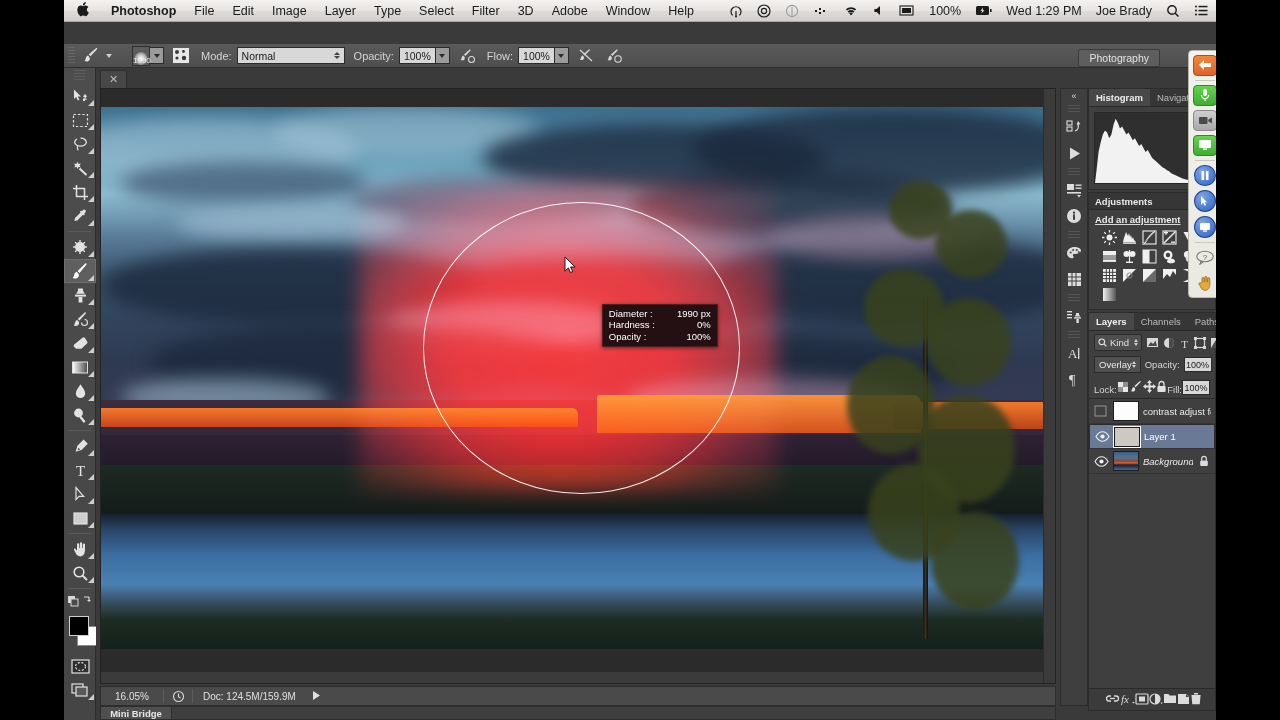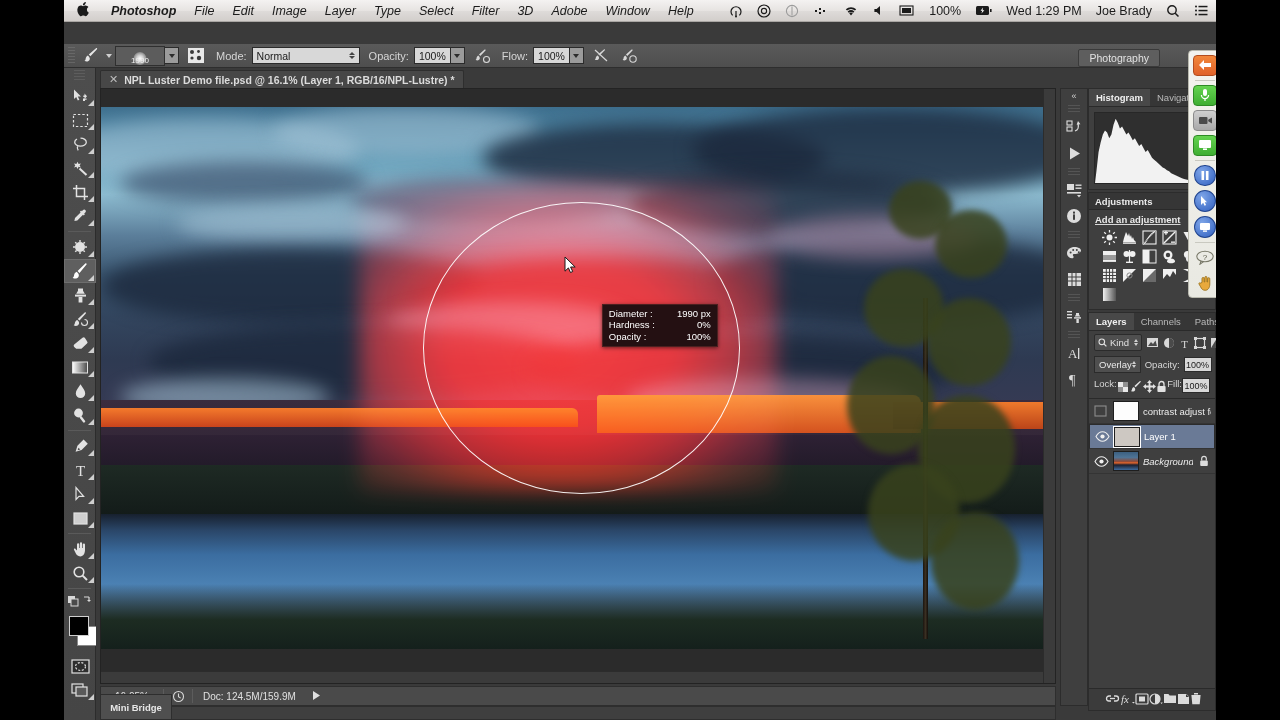--- a/index.html
+++ b/index.html
@@ -23,21 +23,21 @@
   }
 
   
   .macbar{
     position:absolute; left:0; top:0; width:1152px; height:22px;
     background:linear-gradient(to bottom,#f4f2f1 0%,#e6e3e1 52%,#dedbd9 53%,#d2cecb 100%);
     border-bottom:1px solid #a9a6a3;
     display:flex; align-items:center; color:#1b1b1b; font-size:12.5px;
   }
   .macbar .apple{ margin:0 13px 0 12px; font-size:14px; line-height:1; }
-  .macbar .mi{ padding:0 9px; white-space:nowrap;font-style:italic; }
+  .macbar .mi{ padding:0 9px; white-space:nowrap; }
   .macbar .mi.app-name{ font-weight:bold; }
   .macbar .spacer{ flex:1; }
   .macbar .ri{ padding:0 7px; white-space:nowrap; display:flex; align-items:center; }
   .macbar .ri svg{ display:block; }
 
   
   .titlebar{
     position:absolute; left:0; top:22px; width:1152px; height:22px;
     background:linear-gradient(to bottom,#56565a 0%,#434346 100%);
     border-bottom:1px solid #2c2c2e;
@@ -56,22 +56,22 @@
     background:linear-gradient(to bottom,#5a5a5a 0%,#4e4e4e 100%);
     border-bottom:1px solid #2e2e2e;
     display:flex; align-items:center; padding-left:4px; gap:0;
   }
   .grip{ width:7px; height:18px; background:
      repeating-linear-gradient(to bottom,#777 0 1px,transparent 1px 3px);
      opacity:.55; margin-right:5px;}
   .ob-item{ display:flex; align-items:center; height:100%; }
   .ob-label{ color:#d6d6d6; margin:0 5px 0 9px; }
   .brushpreview{
-    width:50px;height:20px;background:#5c5c5c;border:1px solid #2f2f2f;
-    position:relative; margin-left:3px;
+    width:18px;height:20px;background:#5c5c5c;border:1px solid #2f2f2f;
+    position:relative; margin-left:20px;
   }
   .brushpreview .dot{
     position:absolute;left:50%;top:5px;transform:translateX(-50%);
     width:13px;height:13px;border-radius:50%;
     background:radial-gradient(circle,#fff 0%,#cfcfcf 35%,#7c7c7c 75%,#5c5c5c 100%);
   }
   .brushpreview .num{
     position:absolute;left:0;right:0;bottom:0;text-align:center;
     font-size:8px;color:#f0f0f0;line-height:8px;
   }
@@ -211,21 +211,21 @@
     position:absolute;left:4px;right:160px;bottom:14px;height:20px;
     background:#4a4a4a;border:1px solid #2e2e2e;
     display:flex;align-items:center;font-size:10px;color:#e0e0e0;margin-top:48px;
   }
   .statusbar .zoom{ width:62px;text-align:center;}
   .statusbar .vd{ width:1px;height:14px;background:#303030;border-right:1px solid #5c5c5c;}
   .statusbar .ic{ width:28px;display:flex;align-items:center;justify-content:center;}
   .statusbar .doc{ padding:0 10px;}
   .statusbar .play{ padding:0 6px;}
   .minibridge{
-    position:absolute;left:4px;bottom:0;width:72px;height:26px;
+    position:absolute;left:4px;bottom:0;width:72px;height:14px;
     background:#4f4f4f;border:1px solid #2e2e2e;
     display:flex;align-items:center;justify-content:center;
     font-size:9.5px;font-weight:bold;color:#e6e6e6;
   }
   .mbstrip{
     position:absolute;left:76px;right:160px;bottom:0;height:14px;background:#3f3f3f;
     border:1px solid #2e2e2e; border-left:none;
   }
 
   
@@ -261,21 +261,21 @@
     background:#4f4f4f;border:1px solid #2b2b2b;border-radius:2px;
     height:17px;display:flex;align-items:center;gap:3px;padding:0 3px;font-size:9.5px;color:#e0e0e0;
   }
   .kindsel .st{ display:flex;flex-direction:column;gap:1px;margin-left:2px;}
   .filtico{ width:17px;height:17px;display:flex;align-items:center;justify-content:center;}
   .blendrow{ display:flex;align-items:center;gap:4px;padding:2px 5px;}
   .blendsel{
     flex:1;background:#4f4f4f;border:1px solid #2b2b2b;height:17px;
     display:flex;align-items:center;justify-content:space-between;padding:0 4px;font-size:9.5px;color:#e8e8e8;
   }
-  .lockrow{ display:flex;align-items:flex-start;padding:3px 5px; }
+  .lockrow{ display:flex;align-items:flex-end;padding:3px 5px; }
   .lockrow .lbl{ font-size:9.5px;color:#d6d6d6;}
   .layerlist{ border-top:1px solid #2a2a2a; }
   .lrow{ display:flex;align-items:center;height:25px;border-bottom:1px solid #343434;padding:0 4px;gap:4px;}
   .lrow.sel{ background:#6a7a96; }
   .eye{ width:16px;display:flex;align-items:center;justify-content:center;}
   .thumb{ width:26px;height:20px;border:1px solid #1e1e1e;}
   .lname{ font-size:9.5px;color:#ececec;flex:1;white-space:nowrap;overflow:hidden;}
   .lrow.sel .lname{ color:#fff; }
   .lname.ital{ font-style:italic; }
   .lockico{ width:14px;display:flex;align-items:center;justify-content:center;}
@@ -643,21 +643,20 @@
         </svg>
       <span class="corner"></span>
     </div>
   </div>
 
   <div class="docarea">
 
     <div class="tabstrip">
       <div class="doctab">
         <span class="x">✕</span>
-        <span>NPL Luster Demo file.psd @ 16.1% (Layer 1, RGB/16/NPL-Lustre) *</span>
       </div>
     </div>
 
     <div class="canvaswrap">
       <div class="canvas">
         <div class="imgstack">
 
           <div class="sky"></div>
 
           <div class="cloud cl-light" style="left:-5%;top:2%;width:32%;height:12%"></div>

